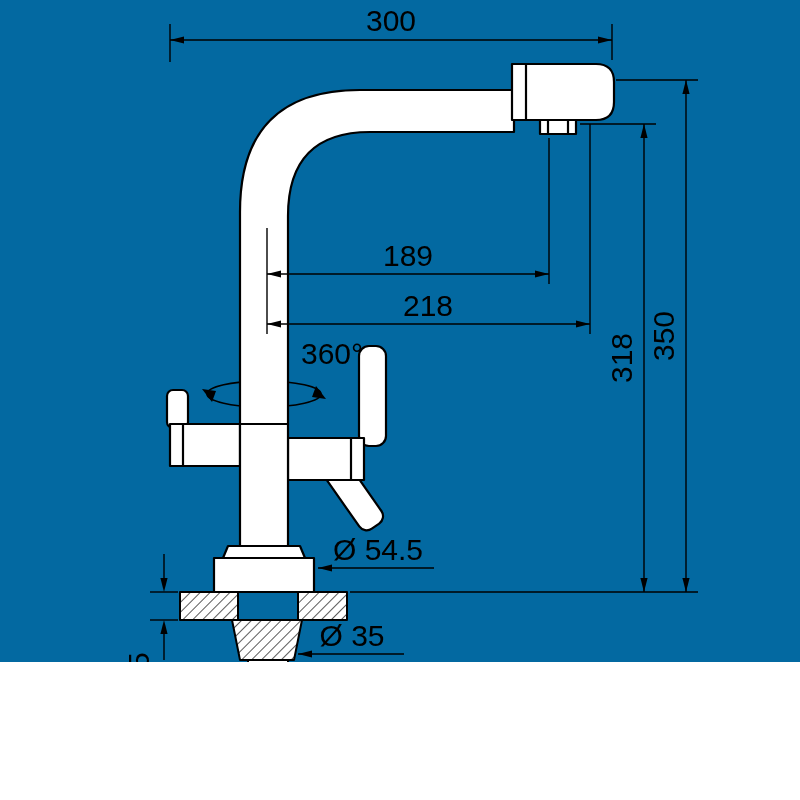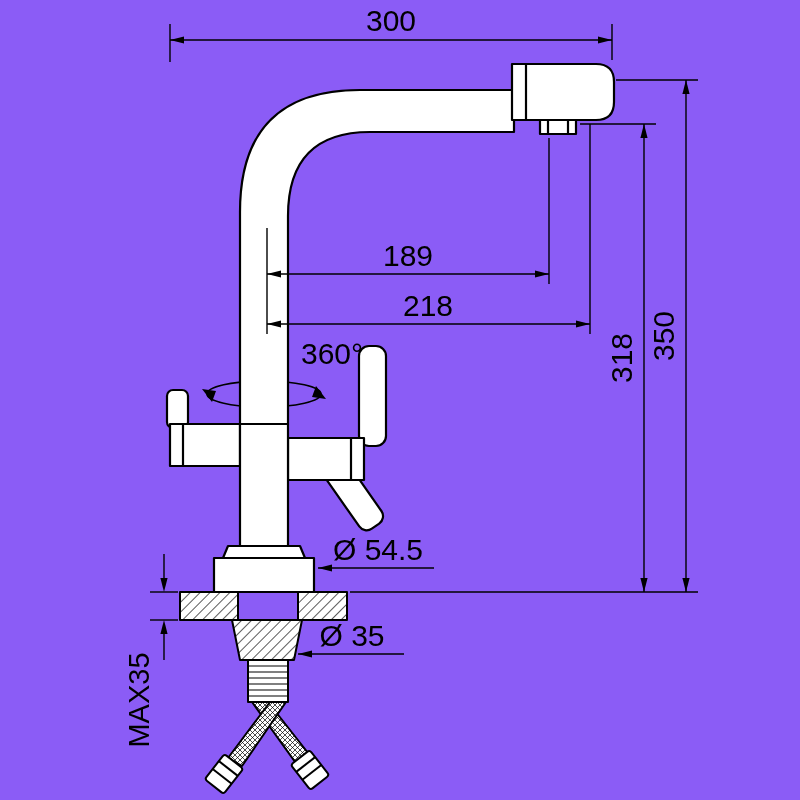--- a/index.html
+++ b/index.html
@@ -1,17 +1,17 @@
 <!DOCTYPE html>
 <html><head>
 <meta charset="utf-8">
 <style>
   html, body { margin: 0; padding: 0; background: #ffffff; }
   .stage {
-    width: 800px; height: 800px; background: #8b5cf6;
+    width: 800px; height: 662px; background: #0369a1;
     position: relative; overflow: hidden;
     font-family: "Liberation Sans", sans-serif;
   }
   svg { display: block; }
   svg text {
     font-family: "Liberation Sans", "DejaVu Sans", sans-serif;
     fill: #000000;
   }
   .dim-text { font-size: 30px; }
   .dim-text-small { font-size: 29px; }

